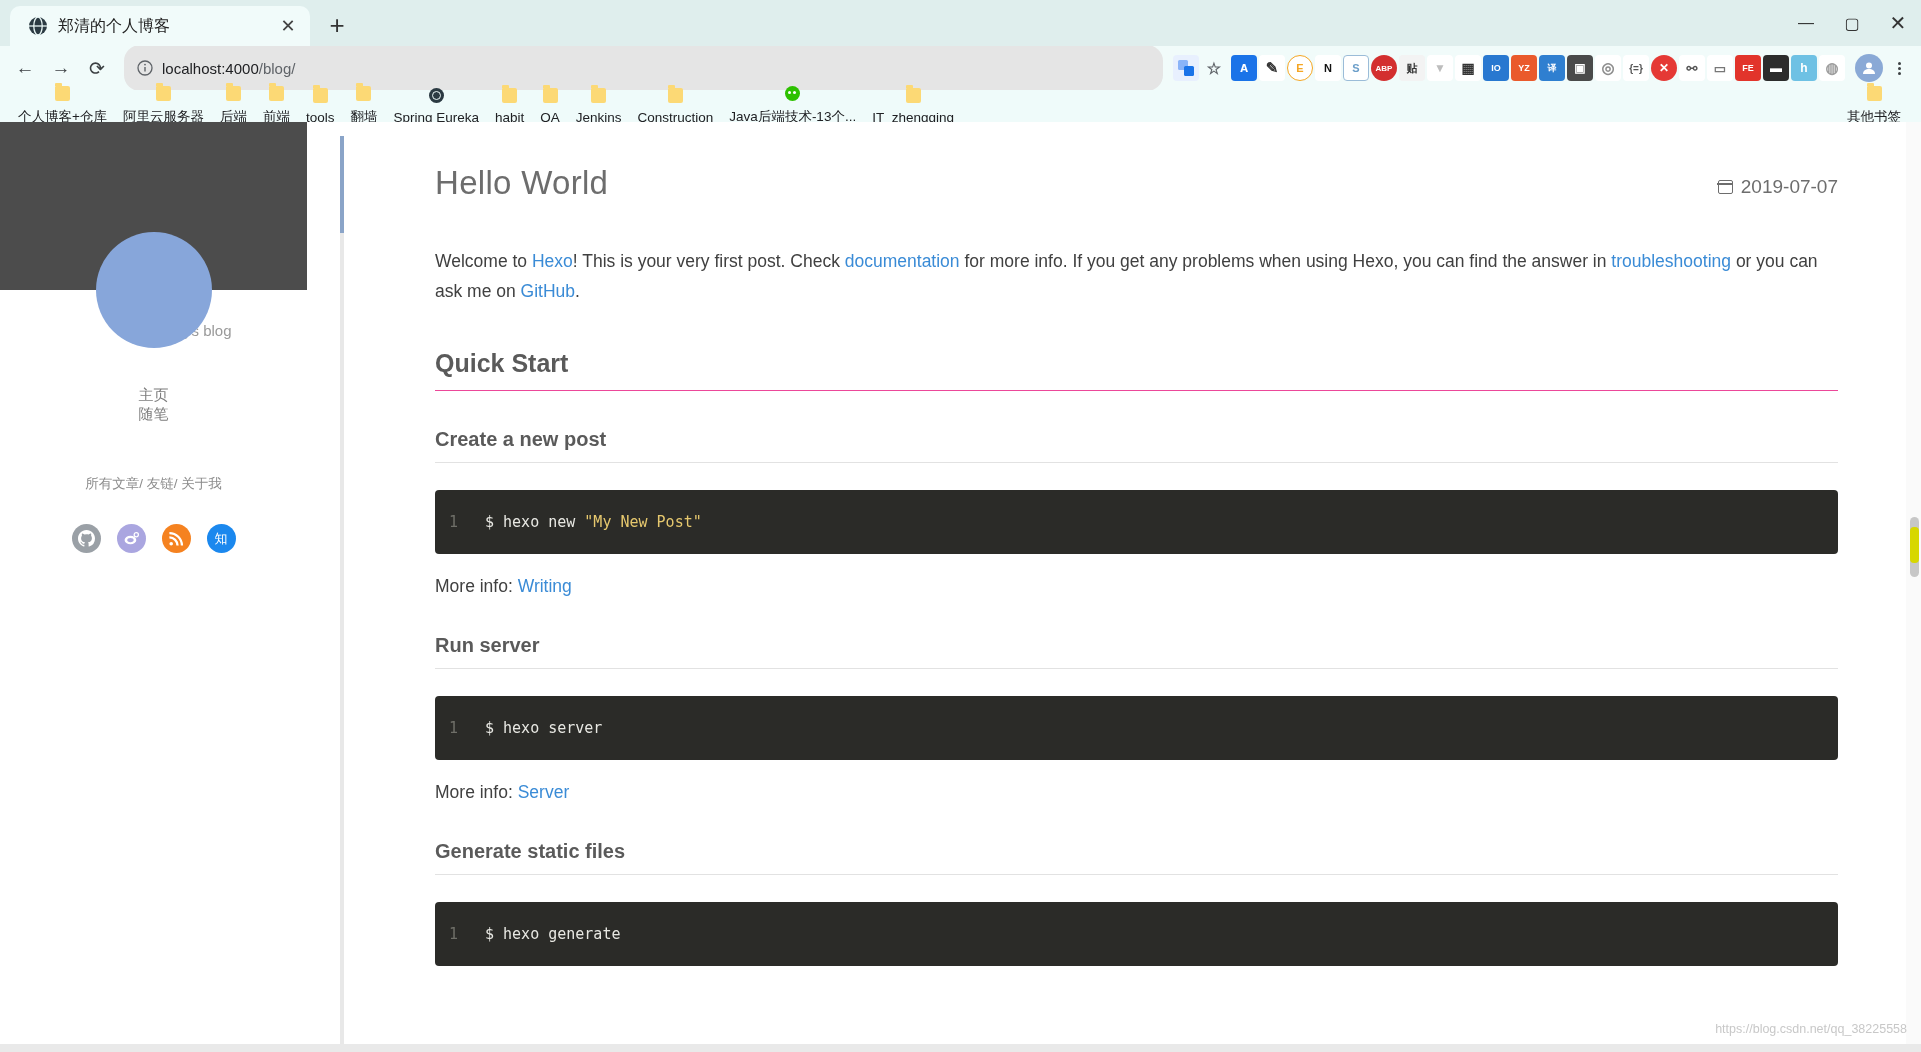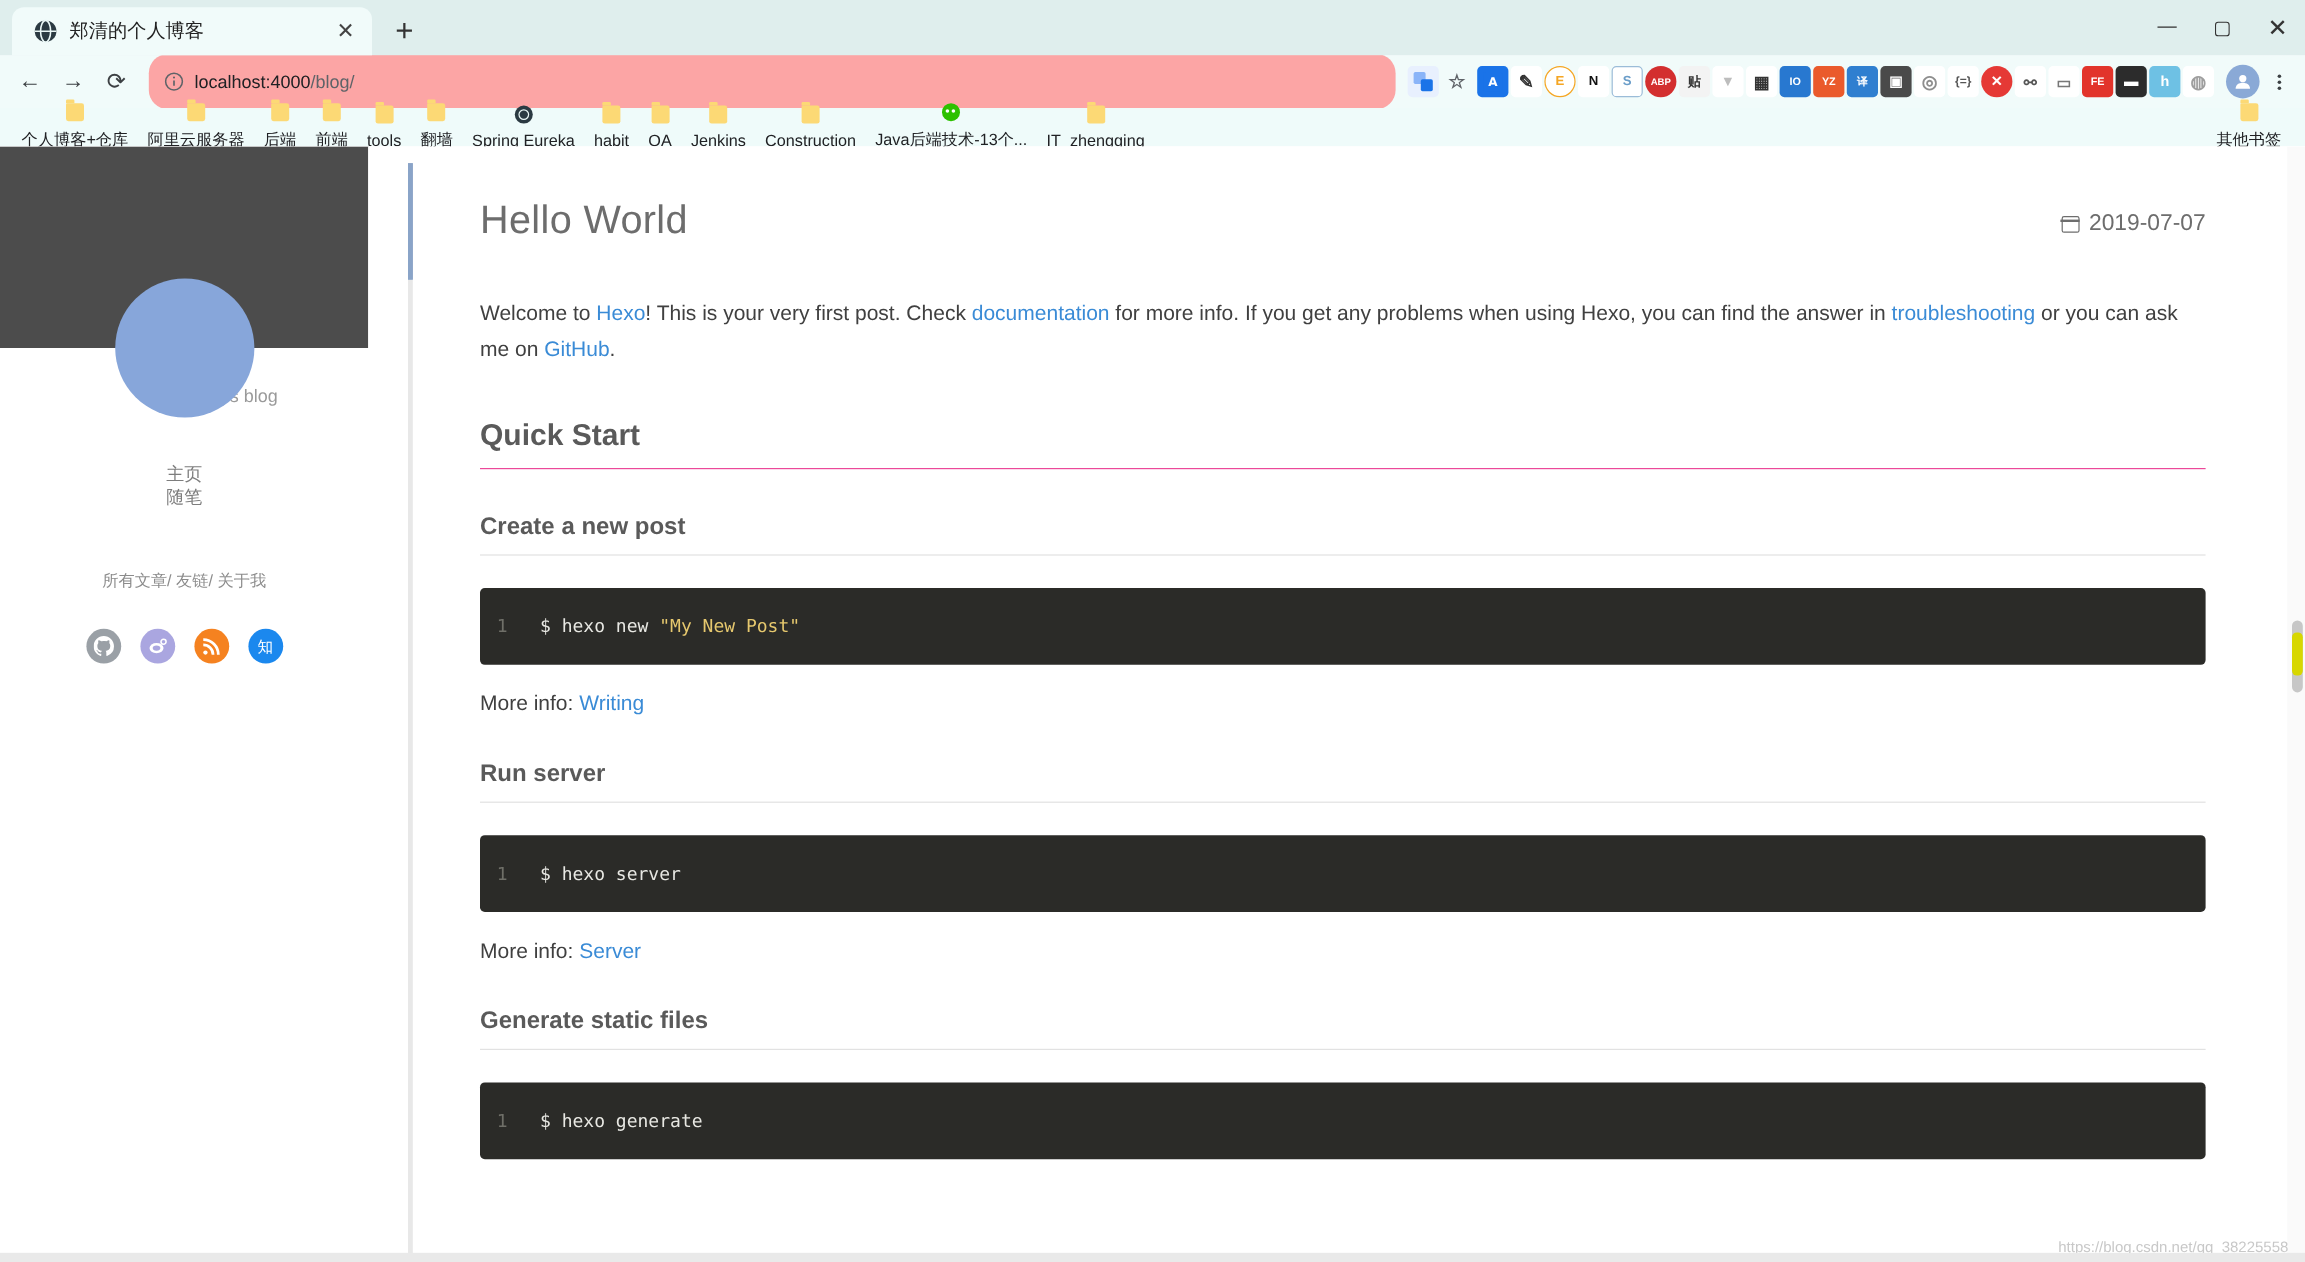--- a/index.html
+++ b/index.html
@@ -47,21 +47,21 @@
 
   .toolbar {
     height: 44px; background: #f1fbfa; display: flex; align-items: center;
     padding: 0 8px; gap: 2px;
   }
   .navbtn {
     width: 34px; height: 34px; display:flex; align-items:center; justify-content:center;
     color: #3c4043; font-size: 19px; flex: 0 0 34px;
   }
   .omnibox {
-    flex: 1; height: 46px; background: #fca5a5; border-radius: 16px;
+    flex: 1; height: 46px; background: #e5e5e5; border-radius: 16px;
     display: flex; align-items: center; padding: 0 8px 0 12px; margin: 0 8px;
     gap: 8px; min-width: 0;
   }
   .omnibox-url { font-size: 15px; color: #202124; white-space: nowrap; }
   .omnibox-url .dim { color: #5f6368; }
   .omni-icon { width: 18px; height: 18px; flex:0 0 18px; display:flex;align-items:center;justify-content:center; }
   .ext-tray { display: flex; align-items: center; gap: 2px; padding-right: 2px; }
   .ext {
     width: 26px; height: 26px; border-radius: 4px; display:flex;
     align-items:center; justify-content:center; font-size: 11px; font-weight: bold;
@@ -135,21 +135,21 @@
   }
   .leftrail { width: 33px; flex:0 0 33px; background:#fff; position:relative; }
   .leftrail::after{
     content:""; position:absolute; left: 33px; top: 14px; bottom:0; width: 4px; background:#8aa4c8;
     height: 97px;
   }
   .railline { position:absolute; left:33px; top:14px; width:4px; bottom:-200px; background:#e8e8e8; }
   .railline-active { position:absolute; left:33px; top:14px; width:4px; height:97px; background:#9bb2cf; }
 
   .article {
-    flex: 1; padding: 42px 83px 0 60px; min-width:0; overflow:hidden;
+    flex: 1; padding: 42px 83px 0 95px; min-width:0; overflow:hidden;
   }
   .art-head { display:flex; align-items:baseline; justify-content:space-between; }
   .art-title {
     font-size: 33px; color: #6d6d6d; font-weight: 400; letter-spacing:0.3px;
   }
   .art-date { font-size: 19px; color: #6d6d6d; display:flex; align-items:center; gap:8px; white-space:nowrap; }
   .cal-icon { width:15px;height:14px;border:1.6px solid #6d6d6d;border-radius:2px;position:relative;display:inline-block;flex:0 0 15px; }
   .cal-icon::before{content:"";position:absolute;left:-1.6px;right:-1.6px;top:2px;height:2px;background:#6d6d6d;}
 
   .para {
@@ -181,21 +181,21 @@
   }
   .scroll-thumb {
     position:absolute; right:2px; top:395px; width: 9px; height: 60px;
     background:#c7c7c7; border-radius:5px;
   }
   .scroll-accent {
     position:absolute; right:2px; top:405px; width:9px; height:36px; background:#d7d700; border-radius:4px;
   }
 
   .watermark {
-    position:absolute; right: 14px; bottom: 6px; font-size: 12.5px; color:#c8c8c8;
+    position:absolute; right: 14px; bottom: 16px; font-size: 12.5px; color:#c8c8c8;
     white-space:nowrap;
   }
   .taskbar-peek {
     position:absolute; left:0; right:0; bottom:0; height: 8px; background:#e9e9e9;
   }
 </style>
 </head>
 <body>
 
 <div class="browser">

